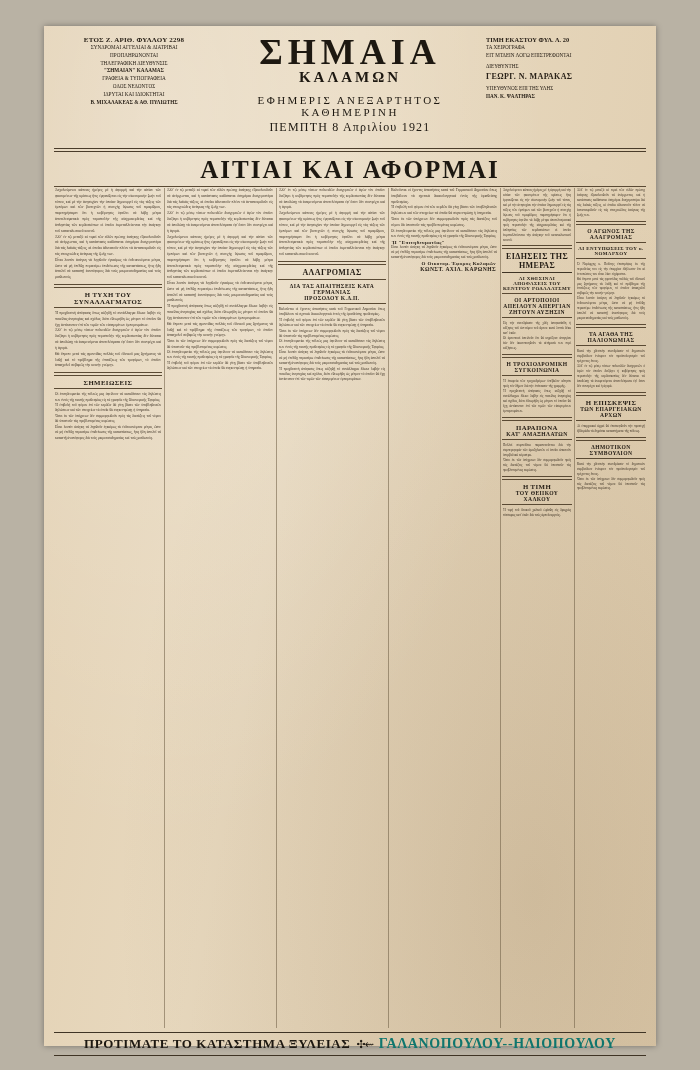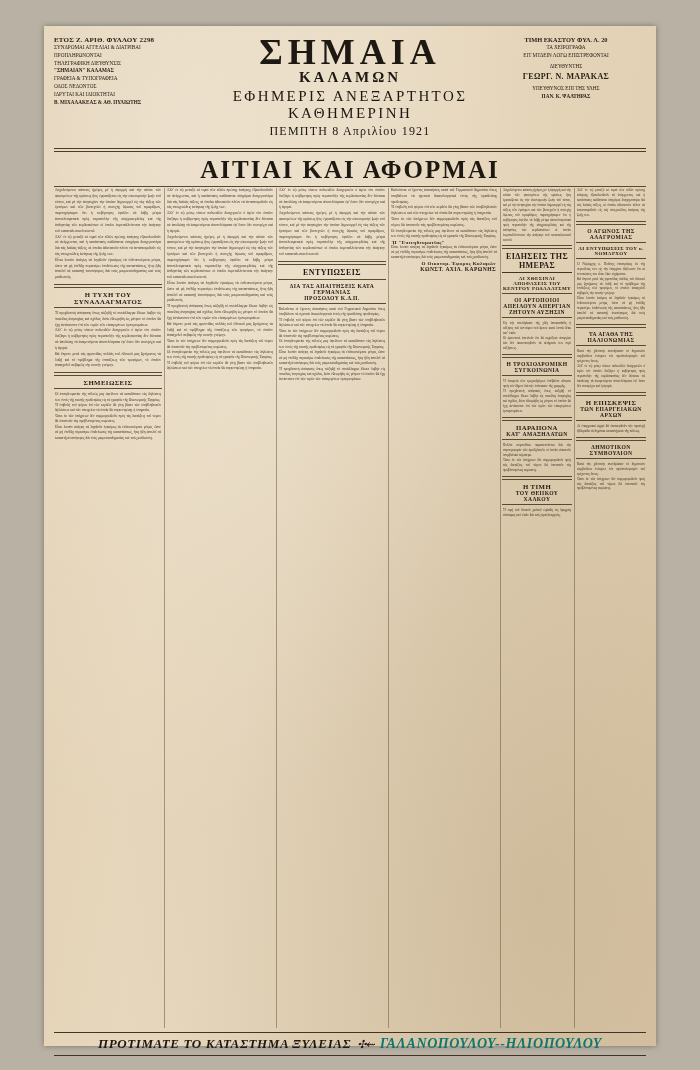--- a/index.html
+++ b/index.html
@@ -12,32 +12,32 @@
   #paper:before{content:"";position:absolute;inset:0;
     background:
       radial-gradient(ellipse at 20% 10%, rgba(255,255,255,.30), rgba(255,255,255,0) 55%),
       radial-gradient(ellipse at 80% 85%, rgba(120,90,50,.18), rgba(0,0,0,0) 60%),
       linear-gradient(100deg, rgba(205,175,130,.25), rgba(232,217,191,0) 40%, rgba(190,160,115,.22));
     pointer-events:none;}
   .col-sep{position:absolute;top:0;bottom:0;width:1px;background:#6b5b42;opacity:.55;}
 
   
   #masthead{position:absolute;left:10px;top:8px;width:592px;height:110px;}
-  .mast-left{position:absolute;left:0;top:2px;width:160px;text-align:left;color:#2a2219;}
+  .mast-left{position:absolute;left:0;top:2px;width:160px;text-align:center;color:#2a2219;}
   .mast-left .l1{font-size:7px;font-weight:bold;letter-spacing:.2px;}
   .mast-left .sm{font-size:5.2px;line-height:1.5;}
-  .mast-right{position:absolute;right:0;top:2px;width:160px;text-align:center;color:#2a2219;}
+  .mast-right{position:absolute;right:0;top:2px;width:160px;text-align:left;color:#2a2219;}
   .mast-right .l1{font-size:6.4px;font-weight:bold;}
   .mast-right .sm{font-size:5.2px;line-height:1.55;}
   .mast-right .big{font-size:8px;font-weight:bold;letter-spacing:.4px;margin-top:2px;}
   .mast-center{position:absolute;left:160px;top:0;width:272px;text-align:center;color:#1d1811;}
   .title{font-size:36px;font-weight:bold;letter-spacing:5px;line-height:1.04;
     font-family:"Liberation Serif",serif;}
   .subtitle{font-size:15px;font-weight:bold;letter-spacing:3px;margin-top:-2px;}
-  .subsub{font-size:15px;letter-spacing:2.4px;margin-top:2px;}
+  .subsub{font-size:11px;letter-spacing:2.4px;margin-top:8px;}
   .dateline{font-size:12px;letter-spacing:1.2px;margin-top:2px;}
   .rule-top{position:absolute;left:10px;top:122px;width:592px;height:0;border-top:1.6px solid #4a3c2a;}
   .rule-top2{position:absolute;left:10px;top:125px;width:592px;height:0;border-top:.6px solid #4a3c2a;}
 
   
   #headline{position:absolute;left:10px;top:130px;width:592px;text-align:center;
     font-size:25px;font-weight:bold;letter-spacing:2px;color:#1d1811;}
   .rule-h{position:absolute;left:10px;top:160px;width:592px;border-top:.8px solid #5a4a34;}
 
   
@@ -62,21 +62,21 @@
   
   .txt{font-size:3.6px;line-height:1.62;text-align:justify;color:#3a2f22;
        hyphens:auto;word-spacing:.2px;}
   .txt.s{font-size:3.4px;line-height:1.6;}
   .txt.t{font-size:3.2px;line-height:1.55;}
   .pad{padding:0 1px;}
 
   
   #footer{position:absolute;left:10px;top:1006px;width:592px;height:22px;
     border-top:1.6px solid #3f3425;border-bottom:1.6px solid #3f3425;
-    display:flex;align-items:center;justify-content:center;gap:6px;font-style:italic;}
+    display:flex;align-items:center;justify-content:center;gap:6px;}
   #footer .f1{font-size:13px;font-weight:bold;letter-spacing:.6px;color:#1d1811;}
   #footer .f2{font-size:14px;font-weight:bold;letter-spacing:.6px;color:#0f766e;}
   #footer .orn{font-size:11px;color:#1d1811;letter-spacing:-1px;}
 
   .boxhead{font-size:6.8px;font-weight:bold;text-align:center;letter-spacing:.4px;color:#231c14;}
   .boxhead.s{font-size:5.6px;}
   .boxhead.xs{font-size:5px;}
   .boxhead.m{font-size:8px;}
 </style>
 </head>
@@ -157,21 +157,21 @@
         <div class="txt pad">Θά ἔπρεπε μετά τάς φροντίδας πολλάς τοῦ ἐθνικοῦ μας ζητήματος νά λυθῇ καί τό πρόβλημα τῆς ἐπιτάξεως τῶν τροφίμων, τό ὁποῖον ἀπασχολεῖ σοβαρῶς τήν κοινήν γνώμην.</div>
         <div class="txt s pad">Ὅσοι ἐκ τῶν ὑπόχρεων δέν συμμορφωθοῦν πρός τάς διατάξεις τοῦ νόμου θά ὑποστοῦν τάς προβλεπομένας κυρώσεις.</div>
         <div class="txt s pad">Οἱ ἐπιτηδευματίαι τῆς πόλεώς μας ὀφείλουν νά καταθέσουν τάς δηλώσεις των ἐντός τῆς τακτῆς προθεσμίας εἰς τά γραφεῖα τῆς Οἰκονομικῆς Ἐφορίας.</div>
         <div class="txt s pad">Ἡ ἐπιβολή τοῦ φόρου ἐπί τῶν κερδῶν θά γίνῃ βάσει τῶν ὑποβληθεισῶν δηλώσεων καί τῶν στοιχείων τά ὁποῖα θά συγκεντρώσῃ ἡ ὑπηρεσία.</div>
       </div>
 
       <div class="col c3">
         <div class="txt pad">Ἀλλ' ἐν τῷ μέσῳ τόσων πολυειδῶν δυσχερειῶν ὁ ἀγών τόν ὁποῖον διεξάγει ἡ κυβέρνησις πρός περιστολήν τῆς κερδοσκοπίας δέν δύναται νά ἀποδώσῃ τά ἀναμενόμενα ἀποτελέσματα ἐφ' ὅσον δέν συντρέχει καί ἡ ἀγορά.</div>
         <div class="txt pad">Ἀσχολούμενοι κάποιες ἡμέρες μέ ἡ ἀφορμή καί τήν αἰτίαν τῶν φαινομένων τῆς κρίσεως ἤτις ἐμφανίζεται εἰς τήν οἰκονομικήν ζωήν τοῦ τόπου, καί μέ τήν ἀνησυχίαν τήν ὁποίαν δημιουργεῖ εἰς τάς τάξεις τῶν ἐμπόρων καί τῶν βιοτεχνῶν ἡ συνεχής ὕψωσις τοῦ τιμαρίθμου, παρετηρήσαμεν ὅτι ἡ κυβέρνησις ὀφείλει νά λάβῃ μέτρα ἀποτελεσματικά πρός περιστολήν τῆς αἰσχροκερδείας καί τῆς ἀπληστίας τῶν κερδοσκόπων οἱ ὁποῖοι ἐκμεταλλεύονται τήν ἀνάγκην τοῦ καταναλωτικοῦ κοινοῦ.</div>
         <div class="dbl"></div>
-        <div class="boxhead m">ΕΝΤΥΠΩΣΕΙΣ</div>
+        <div class="boxhead m">ΑΛΑΓΡΟΜΙΑΣ</div>
         <div class="rule"></div>
         <div class="boxhead s">ΔΙΑ ΤΑΣ ΑΠΑΙΤΗΣΕΙΣ ΚΑΤΑ ΓΕΡΜΑΝΙΑΣ</div>
         <div class="boxhead s">ΠΡΟΣΟΔΟΥ Κ.Δ.Π.</div>
         <div class="rule"></div>
         <div class="txt s pad">Καλοῦνται οἱ ἔχοντες ἀπαιτήσεις κατά τοῦ Γερμανικοῦ Δημοσίου ὅπως ὑποβάλουν τά σχετικά δικαιολογητικά ἐντός τῆς ὁρισθείσης προθεσμίας.</div>
         <div class="txt s pad">Ἡ ἐπιβολή τοῦ φόρου ἐπί τῶν κερδῶν θά γίνῃ βάσει τῶν ὑποβληθεισῶν δηλώσεων καί τῶν στοιχείων τά ὁποῖα θά συγκεντρώσῃ ἡ ὑπηρεσία.</div>
         <div class="txt s pad">Ὅσοι ἐκ τῶν ὑπόχρεων δέν συμμορφωθοῦν πρός τάς διατάξεις τοῦ νόμου θά ὑποστοῦν τάς προβλεπομένας κυρώσεις.</div>
         <div class="txt s pad">Οἱ ἐπιτηδευματίαι τῆς πόλεώς μας ὀφείλουν νά καταθέσουν τάς δηλώσεις των ἐντός τῆς τακτῆς προθεσμίας εἰς τά γραφεῖα τῆς Οἰκονομικῆς Ἐφορίας.</div>
         <div class="txt s pad">Εἶναι λοιπόν ἀνάγκη νά ληφθοῦν ἐγκαίρως τά ἐνδεικνυόμενα μέτρα, ὥστε νά μή ἐπέλθῃ περαιτέρω ἐπιδείνωσις τῆς καταστάσεως, ἥτις ἤδη ἀπειλεῖ νά καταστῇ ἀνυπόφορος διά τούς μικροεισοδηματίας καί τούς μισθωτούς.</div>
         <div class="txt s pad">Ἡ προχθεσινή ἀπόφασις ὅπως αὐξηθῇ τό συνάλλαγμα ἔδωκε λαβήν εἰς ποικίλας ἀνησυχίας καί σχόλια, διότι ἐθεωρήθη ὡς μέτρον τό ὁποῖον θά ἔχῃ ἀντίκτυπον ἐπί τῶν τιμῶν τῶν εἰσαγομένων ἐμπορευμάτων.</div>

